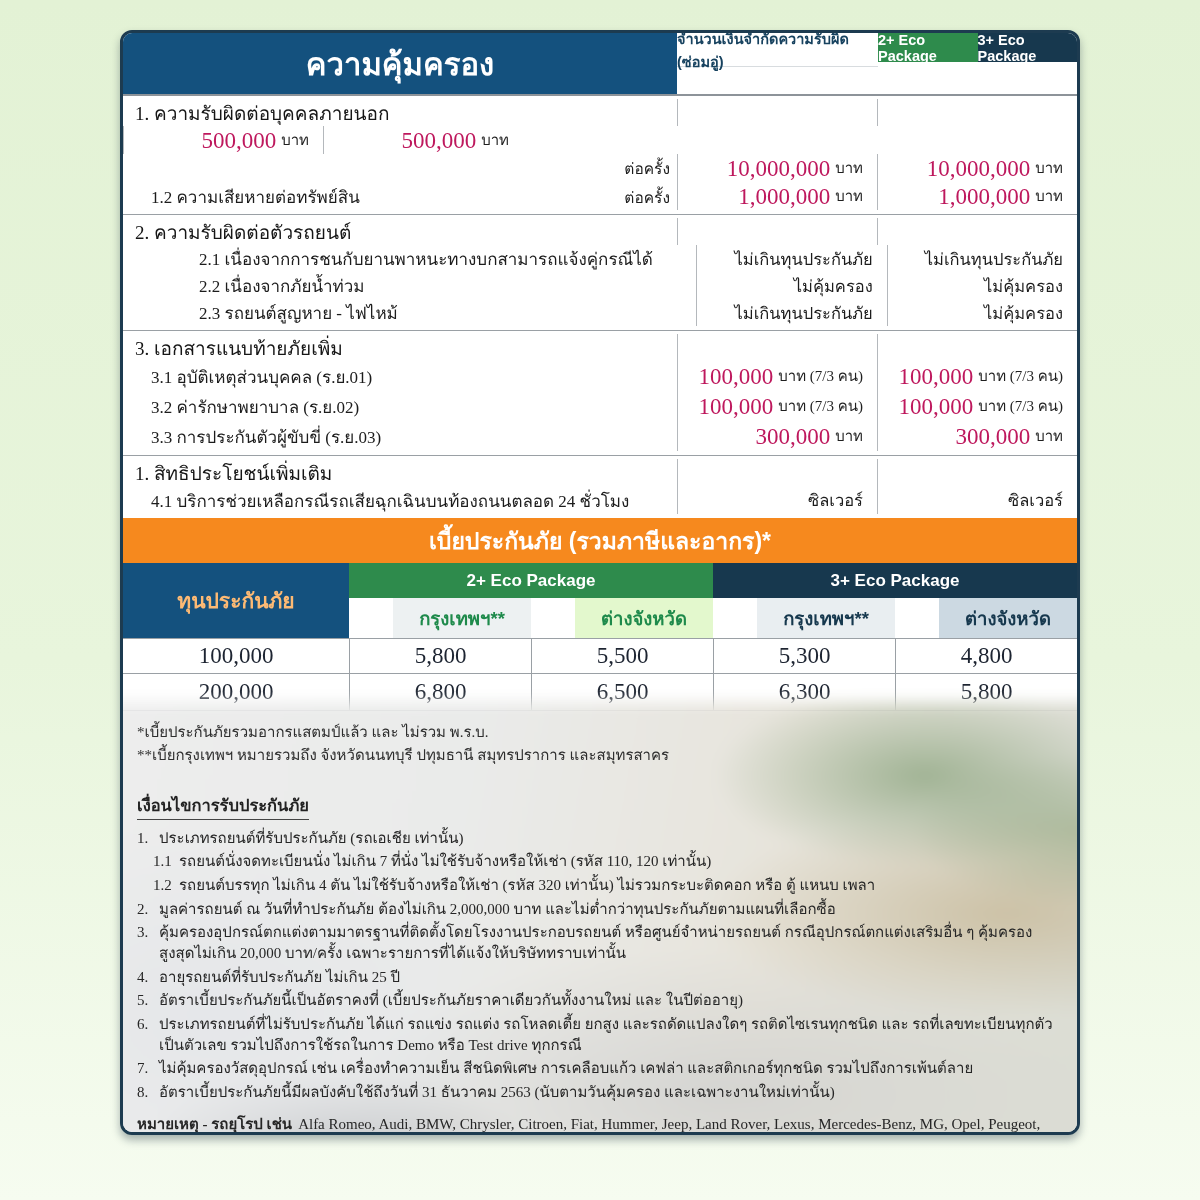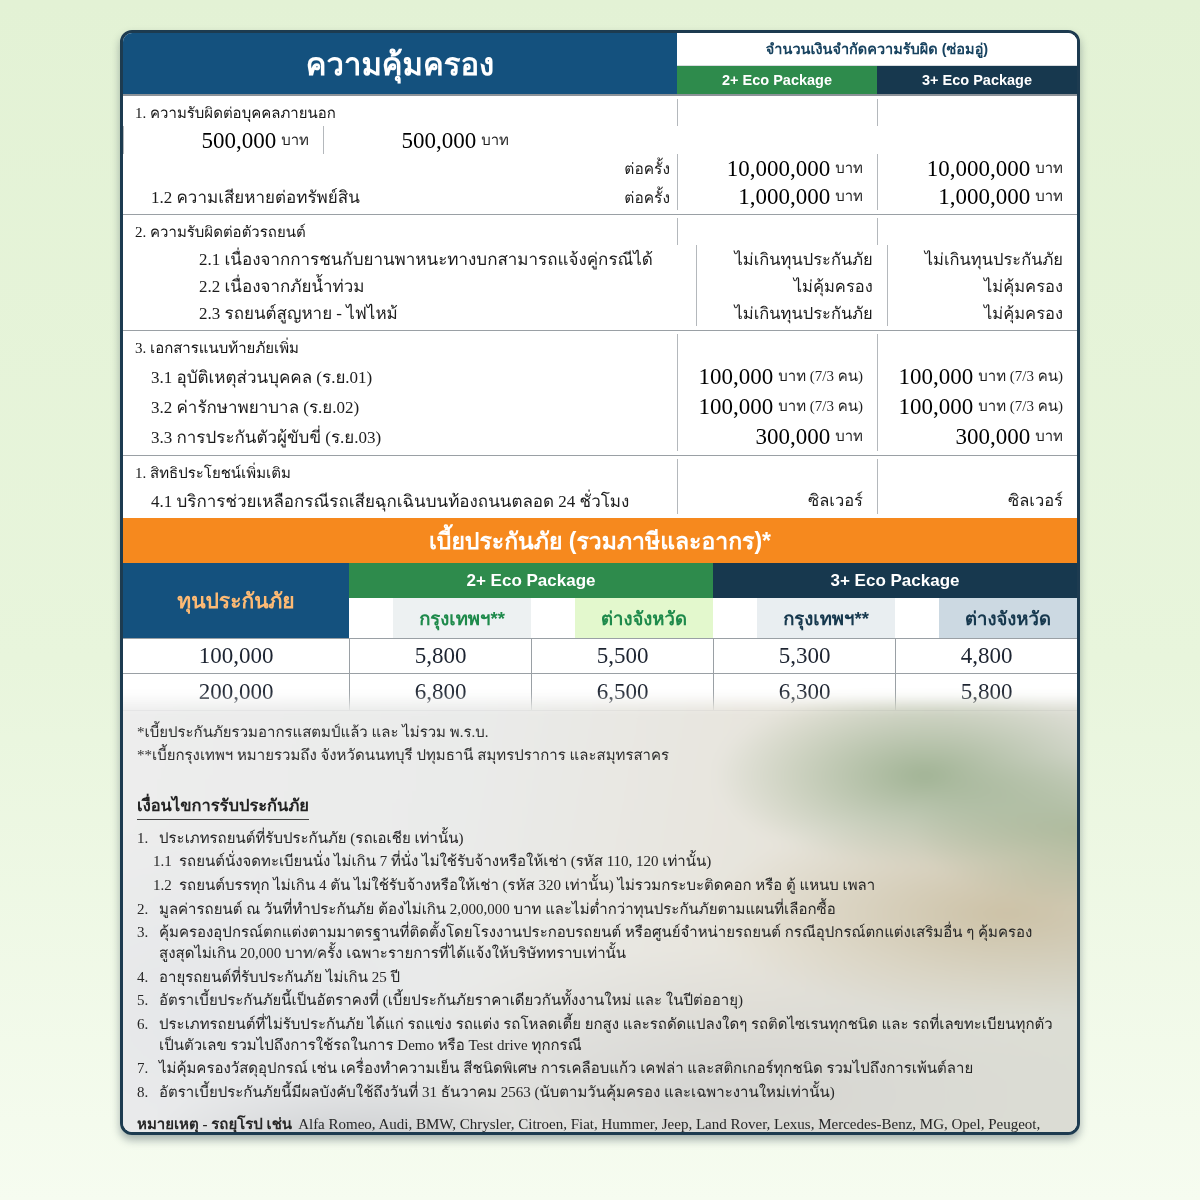--- a/index.html
+++ b/index.html
@@ -19,21 +19,21 @@
     overflow:hidden;
     box-shadow:0 5px 8px rgba(20,40,55,.35);
   }
   
   .hdr { display:flex; height:63px; border-bottom:2px solid #8d9399; }
   .hdr-title {
     width:554px; background:#14517e; color:#fff;
     font-family:"Liberation Sans", sans-serif; font-weight:bold; font-size:31px;
     display:flex; align-items:center; justify-content:center;
   }
-  .hdr-right { width:400px; display:flex; flex-direction:column; }
+  .hdr-right { width:400px; display:flex; flex-direction:row; }
   .hdr-limit {
     height:34px; background:#fff; color:#17425f;
     font-family:"Liberation Sans", sans-serif; font-weight:600; font-size:14.5px;
     display:flex; align-items:center; justify-content:center;
     border-bottom:1px solid #d8dcdf;
   }
   .hdr-pkgs { height:29px; display:flex; }
   .pkg {
     flex:1; color:#fff; font-family:"Liberation Sans", sans-serif;
     font-weight:bold; font-size:14.5px;
@@ -48,29 +48,29 @@
   .crow { display:flex; align-items:center; }
   .crow.head { height:27px; }
   .s1 .crow:not(.head) { height:28px; }
   .s2 .crow:not(.head) { height:27px;margin-left:48px; }
   .s3 .crow:not(.head) { height:30px; }
   .s4 .crow:not(.head) { height:28px; }
   .c-label {
     width:554px; display:flex; align-items:baseline; justify-content:space-between;
     padding-left:12px;
   }
-  .sec-title { font-size:15px; color:#161616; }
+  .sec-title { font-size:19px; color:#161616; }
   .lbl { font-size:17px; color:#1c1c1c; padding-left:16px; }
   .unit { font-size:15.5px; color:#1c1c1c; padding-right:7px; }
   .c-val {
     width:200px; height:100%; border-left:1px solid #b4b8bc;
     display:flex; align-items:center; justify-content:flex-end;
     padding-right:14px; gap:5px;
   }
-  .num { font-family:"Liberation Serif", serif; font-size:23px; color:#000000; line-height:1; }
+  .num { font-family:"Liberation Serif", serif; font-size:23px; color:#be185d; line-height:1; }
   .suf { font-size:15px; color:#1f1f1f; }
   .txtval { font-size:16.5px; color:#1c1c1c; }
   
   .banner {
     height:45px; background:#f6891e; color:#fff;
     font-family:"Liberation Sans", sans-serif; font-weight:bold; font-size:23px;
     display:flex; align-items:center; justify-content:center;
   }
   
   .pgrid {

